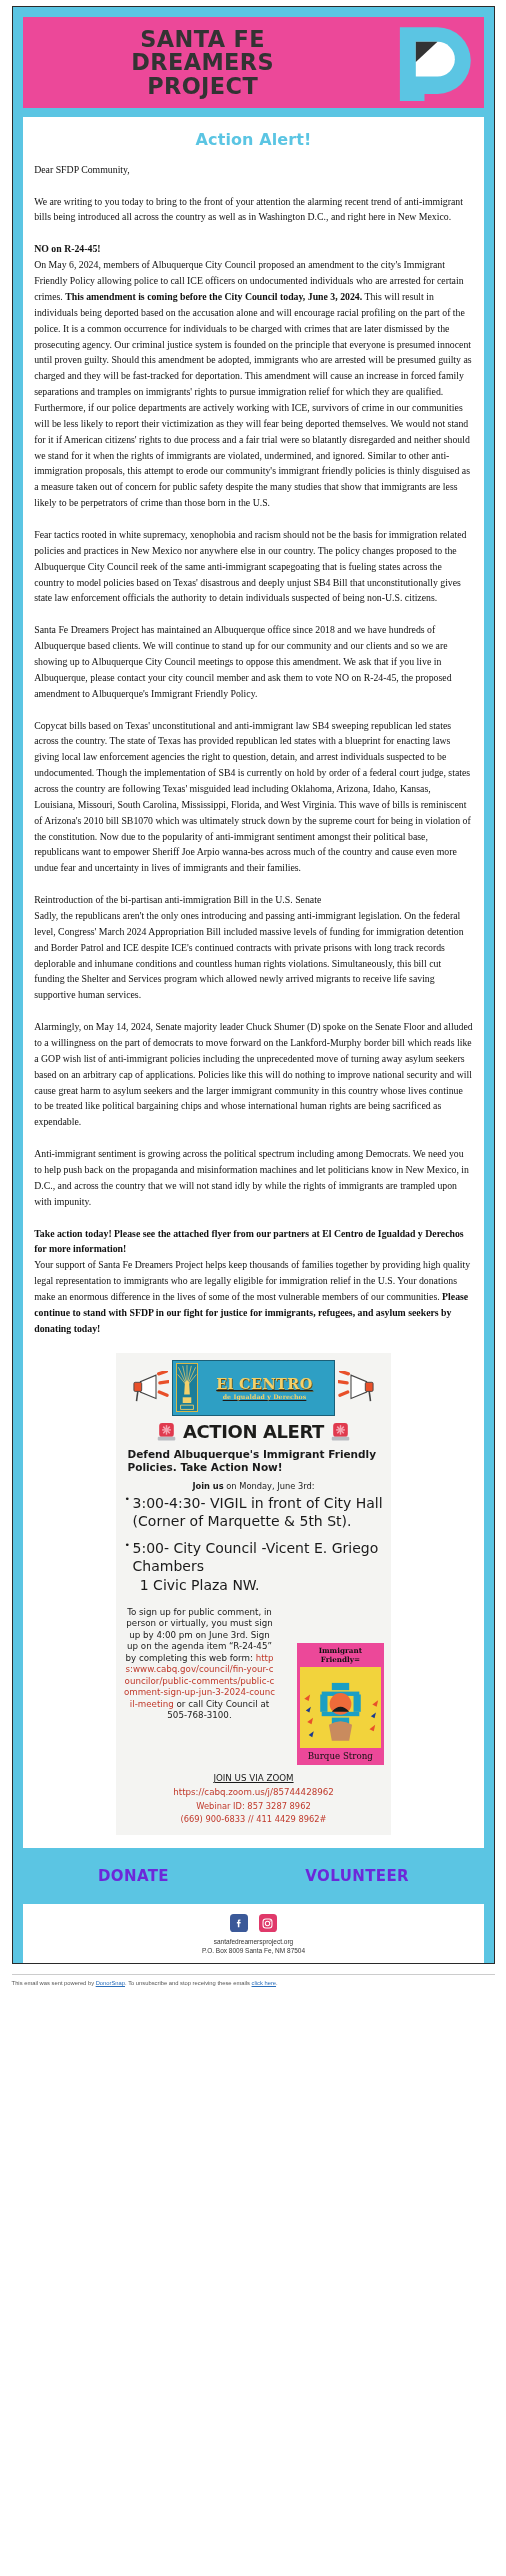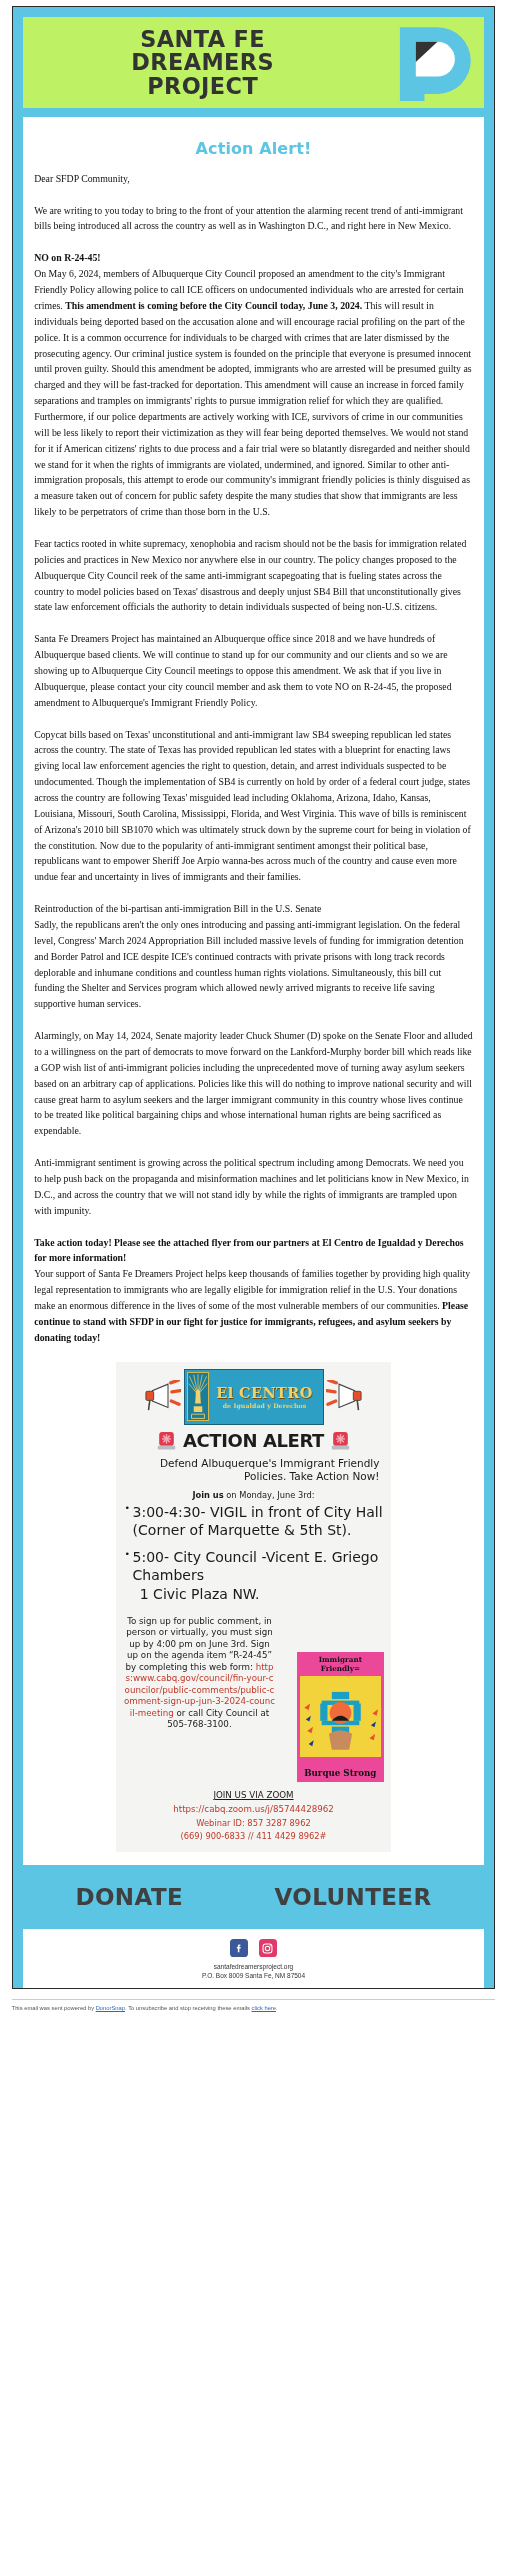--- a/index.html
+++ b/index.html
@@ -19,21 +19,21 @@
   
   .email-frame {
     margin: 5.8px 11.6px 0 11.6px;
     background: #5bc5e3;
     border: 0.7px solid #2a2a2a;
     padding: 10px 10px 0 10px;
   }
 
   
   .logo-band {
-    background: #bef264;
+    background: #ec4899;
     display: flex;
     align-items: stretch;
     justify-content: center;
     padding: 5.8px 0 4.3px 0;
     margin: 0 auto;
     width: 100%;
   }
   .logo-text {
     font-family: "DejaVu Sans", sans-serif;
     font-weight: bold;
@@ -63,21 +63,21 @@
     background: #ffffff;
     margin-top: 8.7px;
     padding: 7.2px 11.6px 13px 11.6px;
   }
   .action-alert-title {
     text-align: center;
     color: #5bc5e3;
     font-family: "DejaVu Sans", sans-serif;
     font-weight: bold;
     font-size: 16px;
-    margin: 15px 0 13px 0;
+    margin: 6px 0 13px 0;
     letter-spacing: 0.1px;
   }
   .body-text {
     font-family: "Liberation Serif", serif;
     font-size: 9.8px;
     line-height: 1.62;
     color: #111111;
     margin: 0 0 16px 0;
     text-align: left;
   }
@@ -106,26 +106,27 @@
     display: flex;
     align-items: center;
     justify-content: center;
     gap: 2.9px;
   }
   .megaphone { width: 39px; height: 33px; flex: 0 0 39px; }
   .megaphone.flip { transform: scaleX(-1); }
   .elcentro-logo {
     background: #2e9fc4;
     border: 1.4px solid #1b5f78;
-    width: 140px;
+    width: 163px;
     height: 56px;
     display: flex;
     align-items: center;
     padding: 2.2px 2.9px;
     gap: 0;
+    text-decoration: underline;
   }
   .elcentro-emblem {
     width: 22px; height: 49px; flex: 0 0 22px;
     background: #1f7a96;
     border: 0.7px solid #d8b84a;
     position: relative;
     overflow: hidden;
   }
   .elcentro-words { flex: 1 1 auto; text-align: center; }
   .elcentro-main {
@@ -154,22 +155,22 @@
   }
   .siren { width: 19px; height: 22px; flex: 0 0 19px; }
   .action-alert-word {
     font-family: "DejaVu Sans", sans-serif;
     font-weight: bold;
     font-size: 18px;
     color: #1d1d1b;
     letter-spacing: -0.4px;
   }
   .flyer-headline {
-    text-align: right;
-    font-weight: normal;
+    text-align: left;
+    font-weight: bold;
     font-size: 10.5px;
     line-height: 1.28;
     margin: 5.8px 4.3px 5.8px 4.3px;
   }
   .join-line {
     text-align: center;
     font-size: 8.3px;
     margin-bottom: 3.6px;
   }
   .join-line .b { font-weight: bold; }
@@ -224,24 +225,24 @@
   .poster-art {
     width: 100%;
     height: 81px;
     background: #f2d33c;
     position: relative;
     overflow: hidden;
   }
   .burque {
     text-align: center;
     font-family: "DejaVu Serif", serif;
-    font-weight: bold;
+    font-weight: normal;
     font-size: 8.7px;
     color: #111;
-    margin-top: 11px;
+    margin-top: 3px;
   }
   .zoom-block {
     text-align: center;
     font-size: 8.7px;
     line-height: 1.45;
     margin-top: 7.2px;
   }
   .zoom-title { font-weight: normal; margin-bottom: 1.4px; text-decoration: underline; }
   .zoom-link { color: #c0392b; }
   .zoom-bullets {
@@ -257,22 +258,22 @@
   .cta-row {
     display: flex;
     justify-content: space-around;
     align-items: center;
     padding: 19px 7.2px 19px 7.2px;
     background: #5bc5e3;
   }
   .cta-btn {
     font-family: "DejaVu Sans", sans-serif;
     font-weight: bold;
-    color: #404040;
-    font-size: 23px;
+    color: #6d28d9;
+    font-size: 15px;
     letter-spacing: 0.4px;
     cursor: pointer;
   }
 
   
   .social-row {
     display: flex;
     justify-content: center;
     gap: 11.6px;
     padding: 10px 0 4.3px 0;

